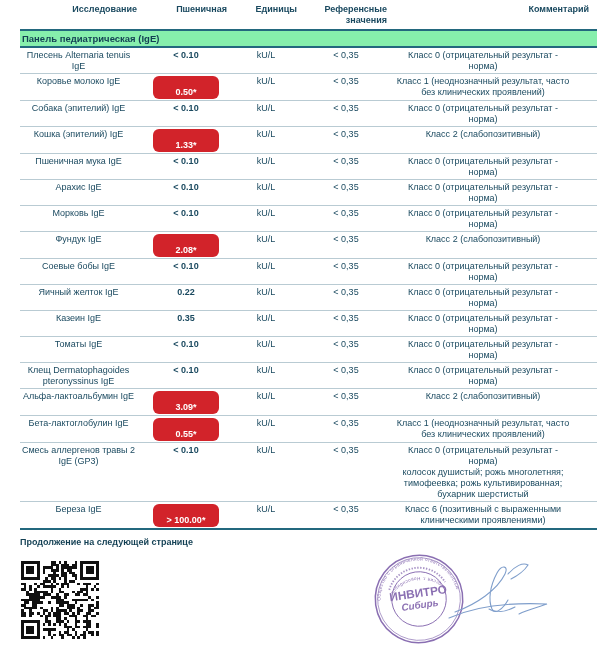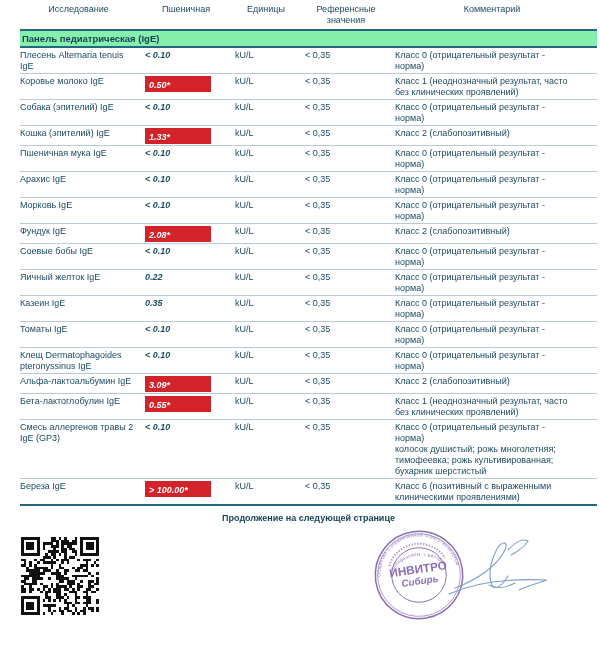--- a/index.html
+++ b/index.html
@@ -1,31 +1,31 @@
 <!DOCTYPE html>
 <html><head>
 <meta charset="utf-8">
 <style>
   html,body{margin:0;padding:0;background:#fff;overflow:hidden;}
   body{width:600px;height:653px;font-family:"Liberation Sans",sans-serif;color:#1b4a60;}
   .page{box-sizing:border-box;width:600px;height:653px;padding:3px 3px 0 20px;position:relative;}
 
   table.results{border-collapse:collapse;table-layout:fixed;width:577px;font-size:9px;line-height:11px;}
   col.c1{width:125px} col.c2{width:90px} col.c3{width:70px} col.c4{width:90px} col.c5{width:202px}
-  th{text-align:center;vertical-align:top;font-weight:normal;padding:1px 8px 3px 0;color:#1b4a60;}
+  th{text-align:right;vertical-align:top;font-weight:bold;padding:1px 8px 3px 0;color:#1b4a60;}
   thead tr{border-bottom:2px solid #23687e;}
   tr.section td{background:#86efac;font-weight:bold;font-size:9.5px;padding:2px 0 2px 2px;border-top:none;border-bottom:2px solid #23687e;color:#123f53;}
-  tbody.data tr{border-bottom:1px solid #b9cbd3;}
+  tbody.data tr{border-bottom:1px solid #b9cbd3;text-align:center;}
   tbody.data tr:last-child{border-bottom:2px solid #23687e;}
   td{vertical-align:top;padding:2px 8px 1px 0;}
   td.c-comment{padding-right:26px;}
-  .result{font-weight:bold;font-style:italic;}
-  .result.flag{background:#d2232a;color:#fff;display:inline-block;min-width:58px;padding:4px 4px 1px 4px;}
-
-  .continuation{margin-top:7px;font-weight:bold;font-size:9px;color:#123f53;text-align:center;}
+  .result{font-weight:bold;}
+  .result.flag{background:#d2232a;color:#fff;display:inline-block;min-width:58px;padding:11px 4px 1px 4px;border-radius:6px;}
+
+  .continuation{margin-top:7px;font-weight:bold;font-size:9px;color:#123f53;}
 
   .footer{position:relative;height:138px;margin-top:5px;}
   .qr{position:absolute;left:1px;top:9px;width:78px;height:78px;}
   .stamp{position:absolute;left:352px;top:0;width:94px;height:94px;opacity:.88;}
   .signature{position:absolute;left:425px;top:8px;width:120px;height:70px;}
 </style>
 </head>
 <body>
 
 <div class="page">

